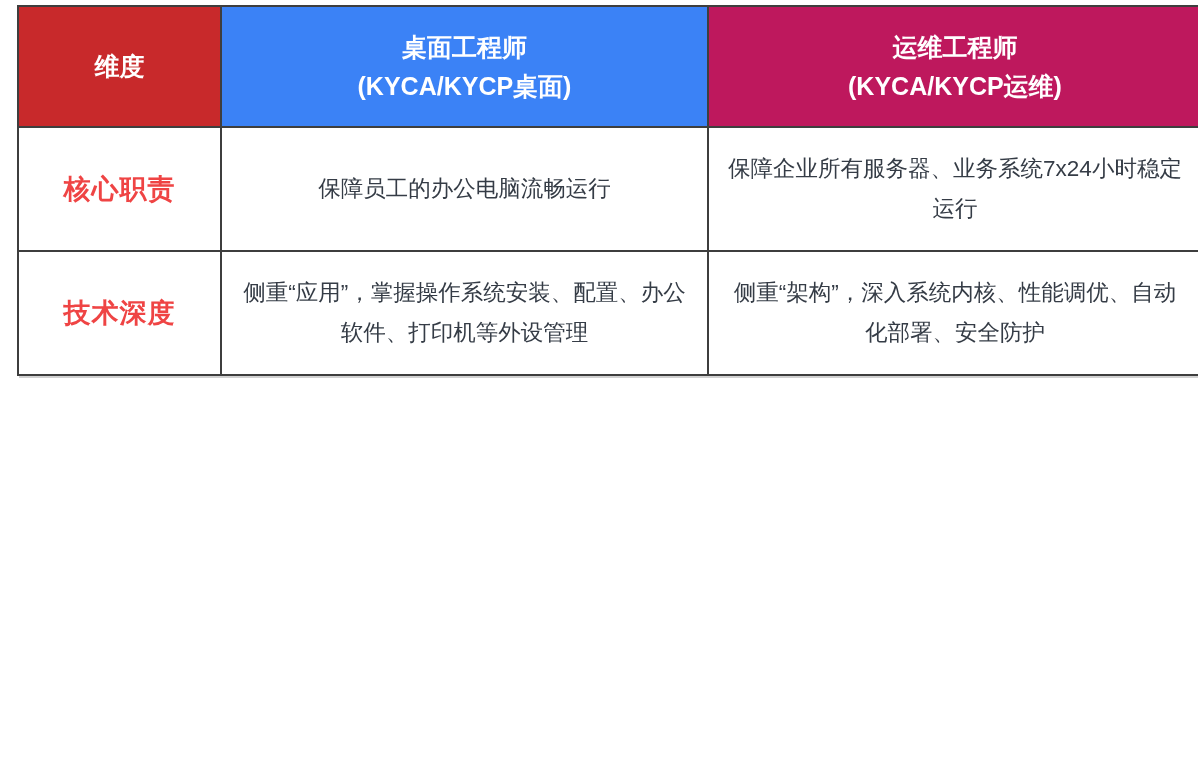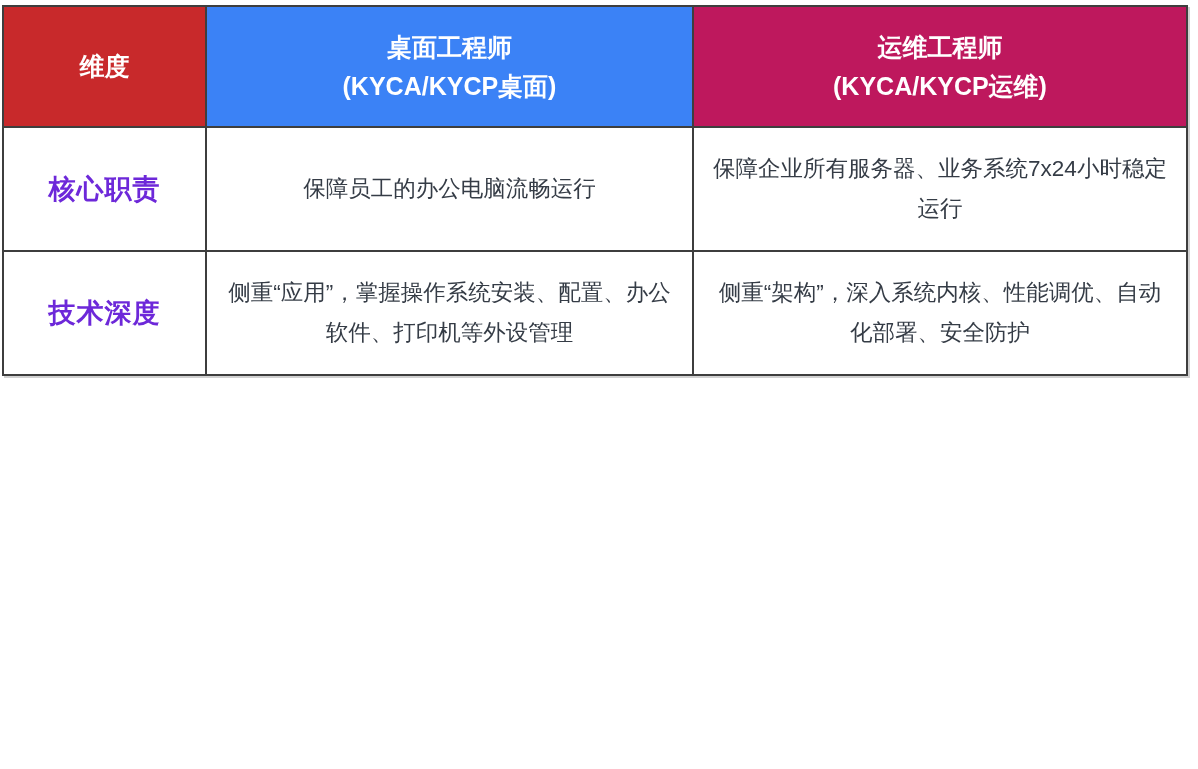--- a/index.html
+++ b/index.html
@@ -5,21 +5,21 @@
   html, body {
     margin: 0;
     padding: 0;
     background: #ffffff;
     width: 1198px;
     height: 769px;
     overflow: hidden;
     font-family: "Liberation Sans", "DejaVu Sans", sans-serif;
   }
   .table-wrap {
-    margin: 5px 0 0 2px;
+    margin: 5px 0 0 17px;
   }
   table.cmp-table {
     border-collapse: collapse;
     table-layout: fixed;
     width: 1184px;
     box-shadow: 2px 2px 0 rgba(0,0,0,0.18);
   }
   .cmp-table col.c1 { width: 203px; }
   .cmp-table col.c2 { width: 487px; }
   .cmp-table col.c3 { width: 494px; }
@@ -37,21 +37,21 @@
     font-weight: 700;
     line-height: 1.55;
     white-space: pre-line;
   }
   .cmp-table tbody td {
     height: 124px;
   }
   td.label-cell {
     font-size: 27px;
     font-weight: 700;
-    color: #6d28d9;
+    color: #ef4444;
     letter-spacing: 1px;
   }
   td.value-cell {
     font-size: 22.5px;
     color: #353c46;
     line-height: 1.8;
   }
 </style>
 </head>
 <body>

